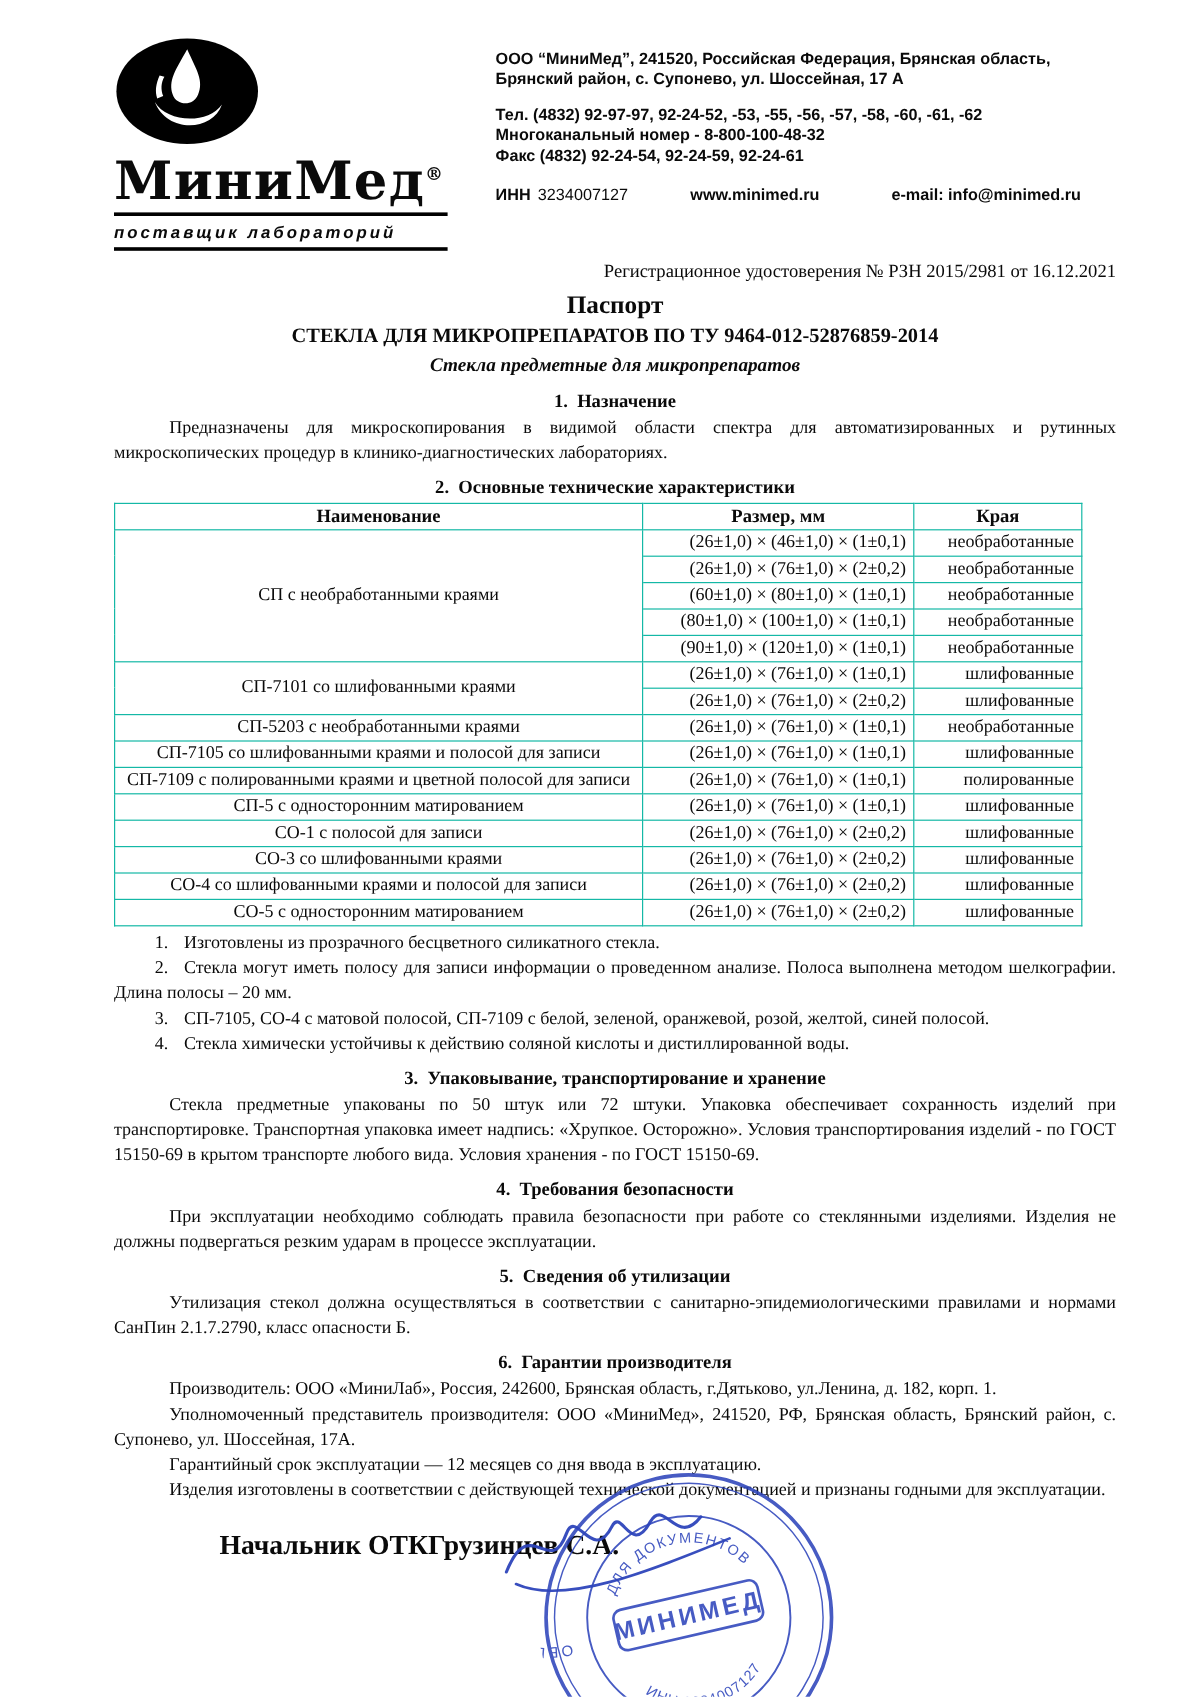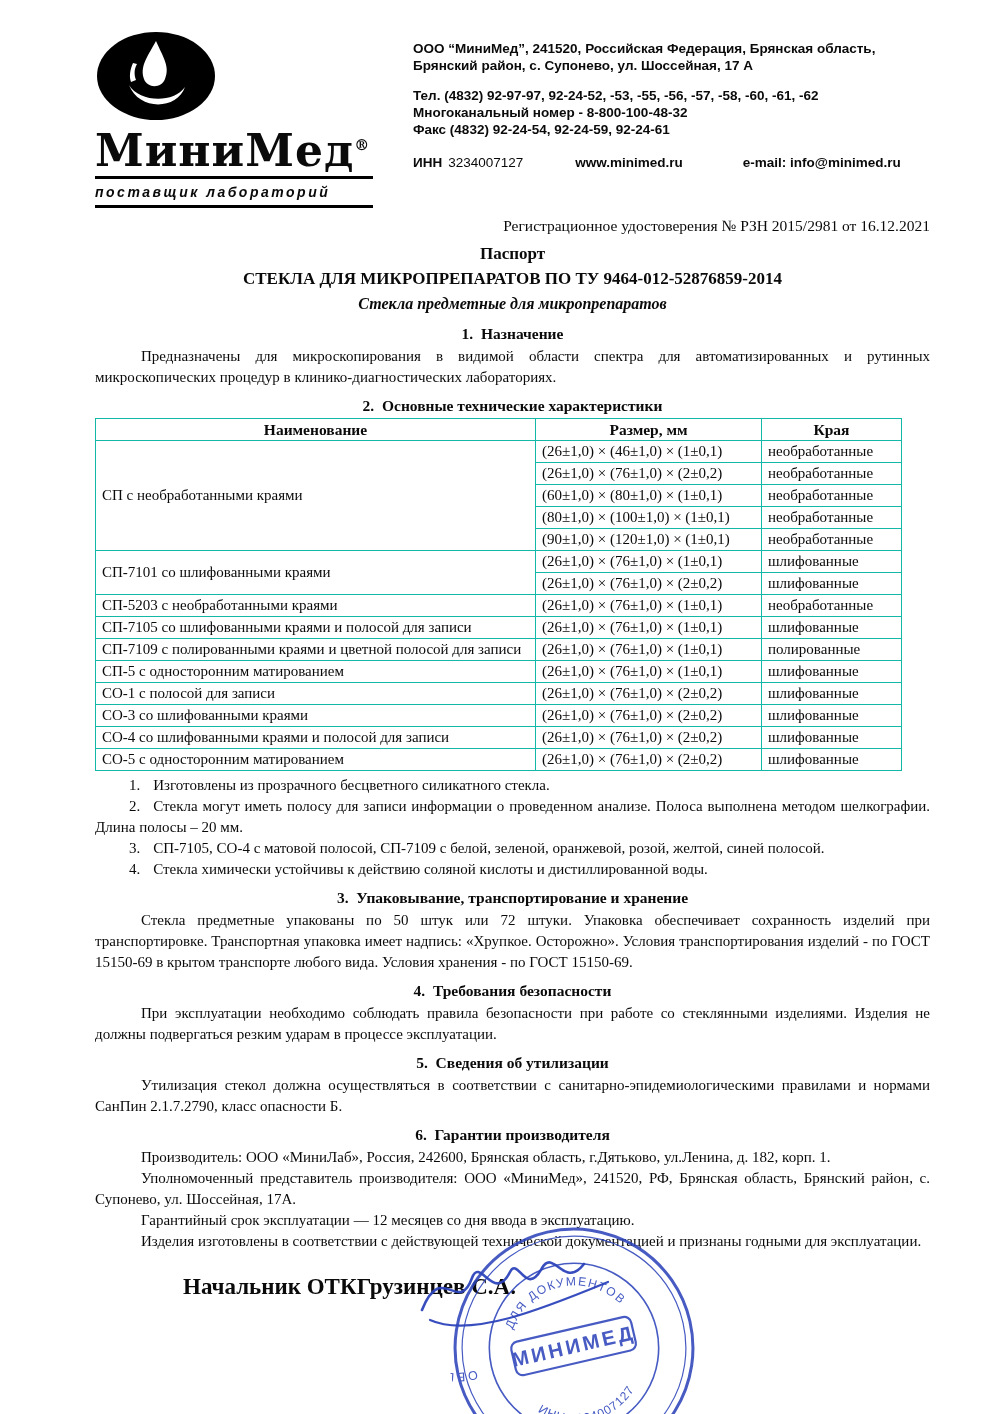--- a/index.html
+++ b/index.html
@@ -23,34 +23,34 @@
   .inn-row{display:flex;align-items:baseline;margin-top:16px}
   .inn-label{font-weight:bold}
   .inn-value{font-weight:normal;margin-left:6px}
   .website{margin-left:52px}
   .email{margin-left:60px}
 
   .reg-line{text-align:right;font-size:15.5px;margin-top:7px}
 
   
   .title{text-align:center;margin-top:6px}
-  .title .t1{font-weight:bold;font-size:17px;line-height:25px}
+  .title .t1{font-weight:bold;font-size:21px;line-height:25px}
   .title .t2{font-weight:bold;font-size:17px;line-height:25px}
   .title .t3{font-weight:bold;font-style:italic;font-size:16px;line-height:25px}
 
   
   .sec-h{text-align:center;font-weight:bold;font-size:15.5px;margin:7px 0 2px 0;line-height:21px}
   .para{font-size:15px;line-height:21px;text-align:justify;text-indent:46px;margin:0}
 
   
   table.spec{border-collapse:collapse;width:806px;font-size:15px;margin-top:2px;table-layout:fixed}
   .spec th,.spec td{border:1px solid #14b8a6;padding:1px 6px;line-height:19px;vertical-align:middle}
   .spec th{text-align:center;font-size:15.5px}
-  .size-cell,.edge-cell{text-align:left;white-space:nowrap;padding:1px 2px}
-  .name-cell{text-align:left}
+  .size-cell,.edge-cell{text-align:right;white-space:nowrap;padding:1px 2px}
+  .name-cell{text-align:center}
 
   .notes{margin-top:4px}
   .note{font-size:15px;line-height:21px;text-align:justify;text-indent:34px;margin:0}
   .note-num{margin-right:13px}
 
   
   .footer-row{display:flex;justify-content:flex-start;font-weight:bold;font-size:23px;margin-top:22px;padding:0 56px 0 88px}
 
   
   .stamp{position:absolute;left:448px;top:1222px;width:252px;height:252px;transform:rotate(-13deg);color:#2e45bb;opacity:.88}

